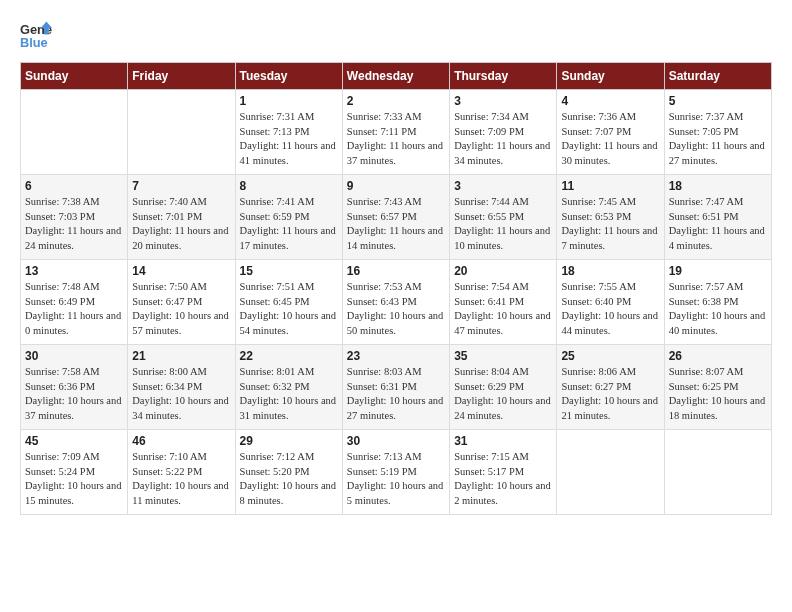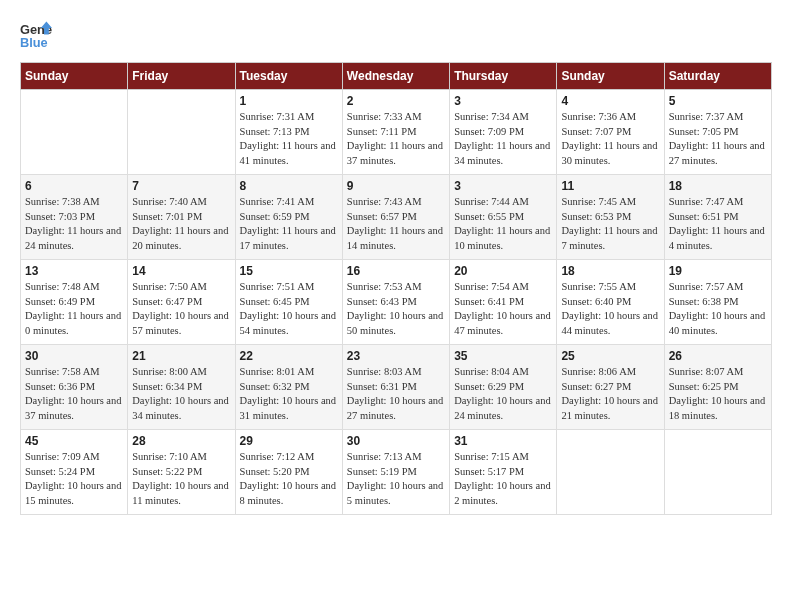--- a/index.html
+++ b/index.html
@@ -226,21 +226,21 @@
           <span class="day-num">26</span>
           <div class="day-info">Sunrise: 8:07 AM<br>Sunset: 6:25 PM<br>Daylight: 10 hours and 18 minutes.</div>
         </td>
       </tr>
       <tr>
         <td>
           <span class="day-num">45</span>
           <div class="day-info">Sunrise: 7:09 AM<br>Sunset: 5:24 PM<br>Daylight: 10 hours and 15 minutes.</div>
         </td>
         <td>
-          <span class="day-num">28</span>
+          <span class="day-num">46</span>
           <div class="day-info">Sunrise: 7:10 AM<br>Sunset: 5:22 PM<br>Daylight: 10 hours and 11 minutes.</div>
         </td>
         <td>
           <span class="day-num">29</span>
           <div class="day-info">Sunrise: 7:12 AM<br>Sunset: 5:20 PM<br>Daylight: 10 hours and 8 minutes.</div>
         </td>
         <td>
           <span class="day-num">30</span>
           <div class="day-info">Sunrise: 7:13 AM<br>Sunset: 5:19 PM<br>Daylight: 10 hours and 5 minutes.</div>
         </td>

